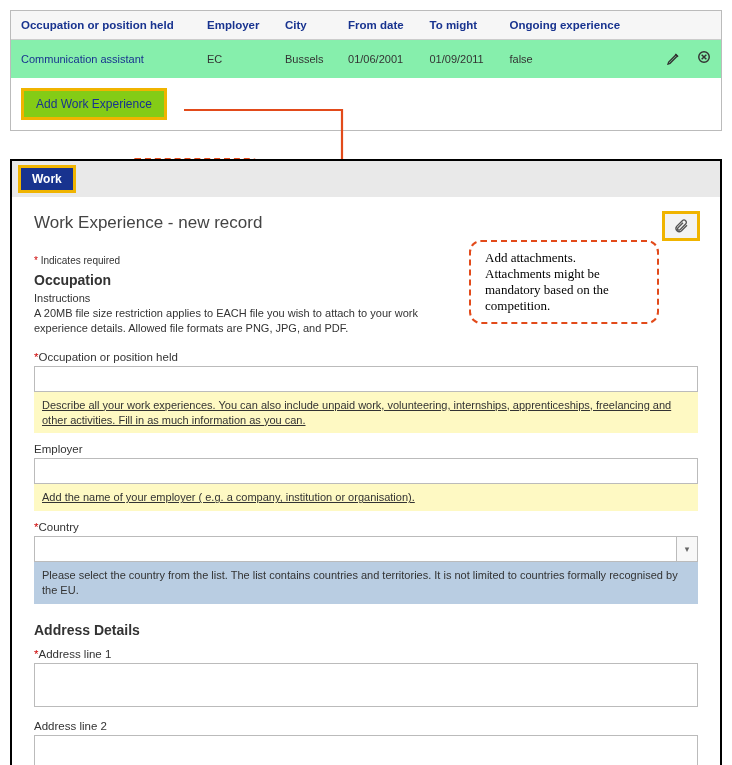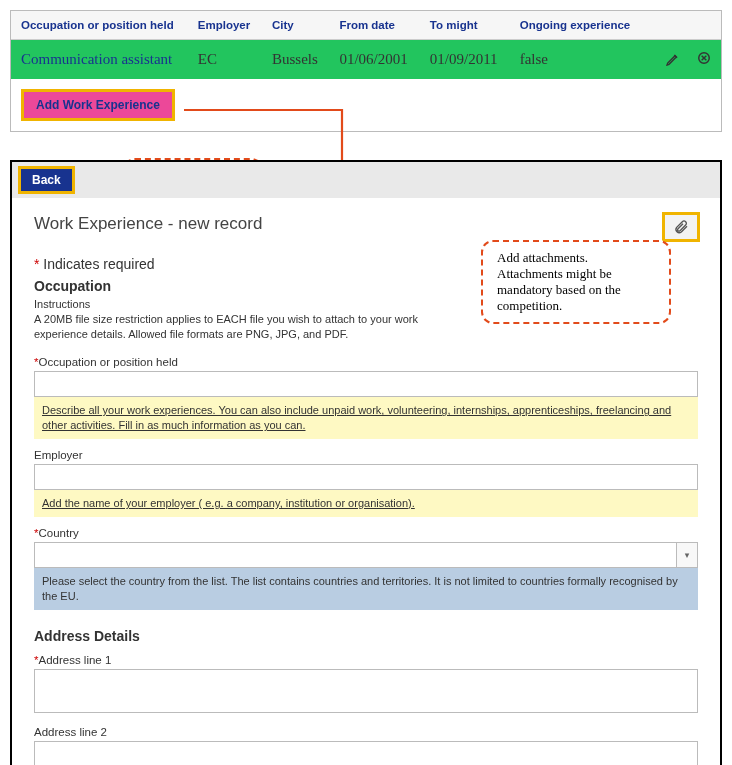--- a/index.html
+++ b/index.html
@@ -27,39 +27,38 @@
   .tbl th {
     text-align: left;
     color: #18338f;
     font-size: 11.5px;
     font-weight: bold;
     padding: 8px 10px;
     border-bottom: 1px solid #ccc;
   }
   .tbl td {
     padding: 10px;
-    font-size: 15px;
+    font-size: 11px;
     color: #333;
-    background: #22c55e;
-    font-family: Liberation Serif, serif;
+    background: #86efac;
   }
   .tbl td.link { color: #18338f; }
   .tbl td.actions { text-align: right; white-space: nowrap; }
   .icon-btn {
     display: inline-block;
     width: 18px; height: 18px;
     margin-left: 8px;
     vertical-align: middle;
   }
   .add-row { padding: 12px; background: #fff; }
   .add-btn {
-    background: #ec4899;
+    background: #84cc16;
     border: 1px solid #bfbfbf;
     color: #18338f;
-    font-weight: bold;
+    font-weight: normal;
     font-size: 12px;
     padding: 6px 12px;
     cursor: pointer;
     outline: 3px solid #f0b400;
     outline-offset: -1px;
   }
 
   
   .callout {
     border: 2px dashed #e24a1a;
@@ -72,21 +71,21 @@
   }
   .callout1 {
     position: absolute;
     left: 113px;
     top: 148px;
     width: 140px;
     text-align: center;
   }
   .callout2 {
     position: absolute;
-    left: 471px;
+    left: 459px;
     top: 230px;
     width: 190px;
   }
   .arrow-svg {
     position: absolute;
     left: 172px;
     top: 98px;
     pointer-events: none;
   }
 
@@ -130,21 +129,21 @@
     cursor: pointer;
     outline: 3px solid #f0b400;
     outline-offset: -1px;
     display: inline-flex;
     align-items: center;
     justify-content: center;
   }
   .form-body {
     padding: 12px 22px 22px 22px;
   }
-  .req-note { font-size: 14px; }
+  .req-note { font-size: 10px; }
   .star { color: #c00; }
   .section-h {
     font-size: 14px;
     font-weight: bold;
     margin: 6px 0 4px 0;
   }
   .sub-label { font-size: 11px; margin-bottom: 2px; }
   .instr {
     font-size: 11px;
     line-height: 1.4;
@@ -261,21 +260,21 @@
         <path d="M0,0 L0,6 L8,3 z" fill="#e24a1a"></path>
       </marker>
     </defs>
     <path d="M 2 2 L 160 2 L 160 78" stroke="#e24a1a" stroke-width="2.2" fill="none" marker-end="url(#ah)"></path>
   </svg>
 
   <div class="callout callout1">Go back to the previous page</div>
 
   <div class="panel2">
     <div class="topbar">
-      <button class="back-btn">Back</button>
+      <button class="back-btn">Work</button>
     </div>
 
     <div class="form-head">
       <h2 class="form-title">Work Experience - new record</h2>
       <button class="attach-btn">
         <svg viewBox="0 0 24 24" width="16" height="16" fill="none" stroke="#555" stroke-width="2">
           <path d="M21 11l-8.5 8.5a5 5 0 01-7-7L14 4a3.5 3.5 0 115 5l-8.5 8.5a2 2 0 11-3-3L15 7"></path>
         </svg>
       </button>
     </div>

